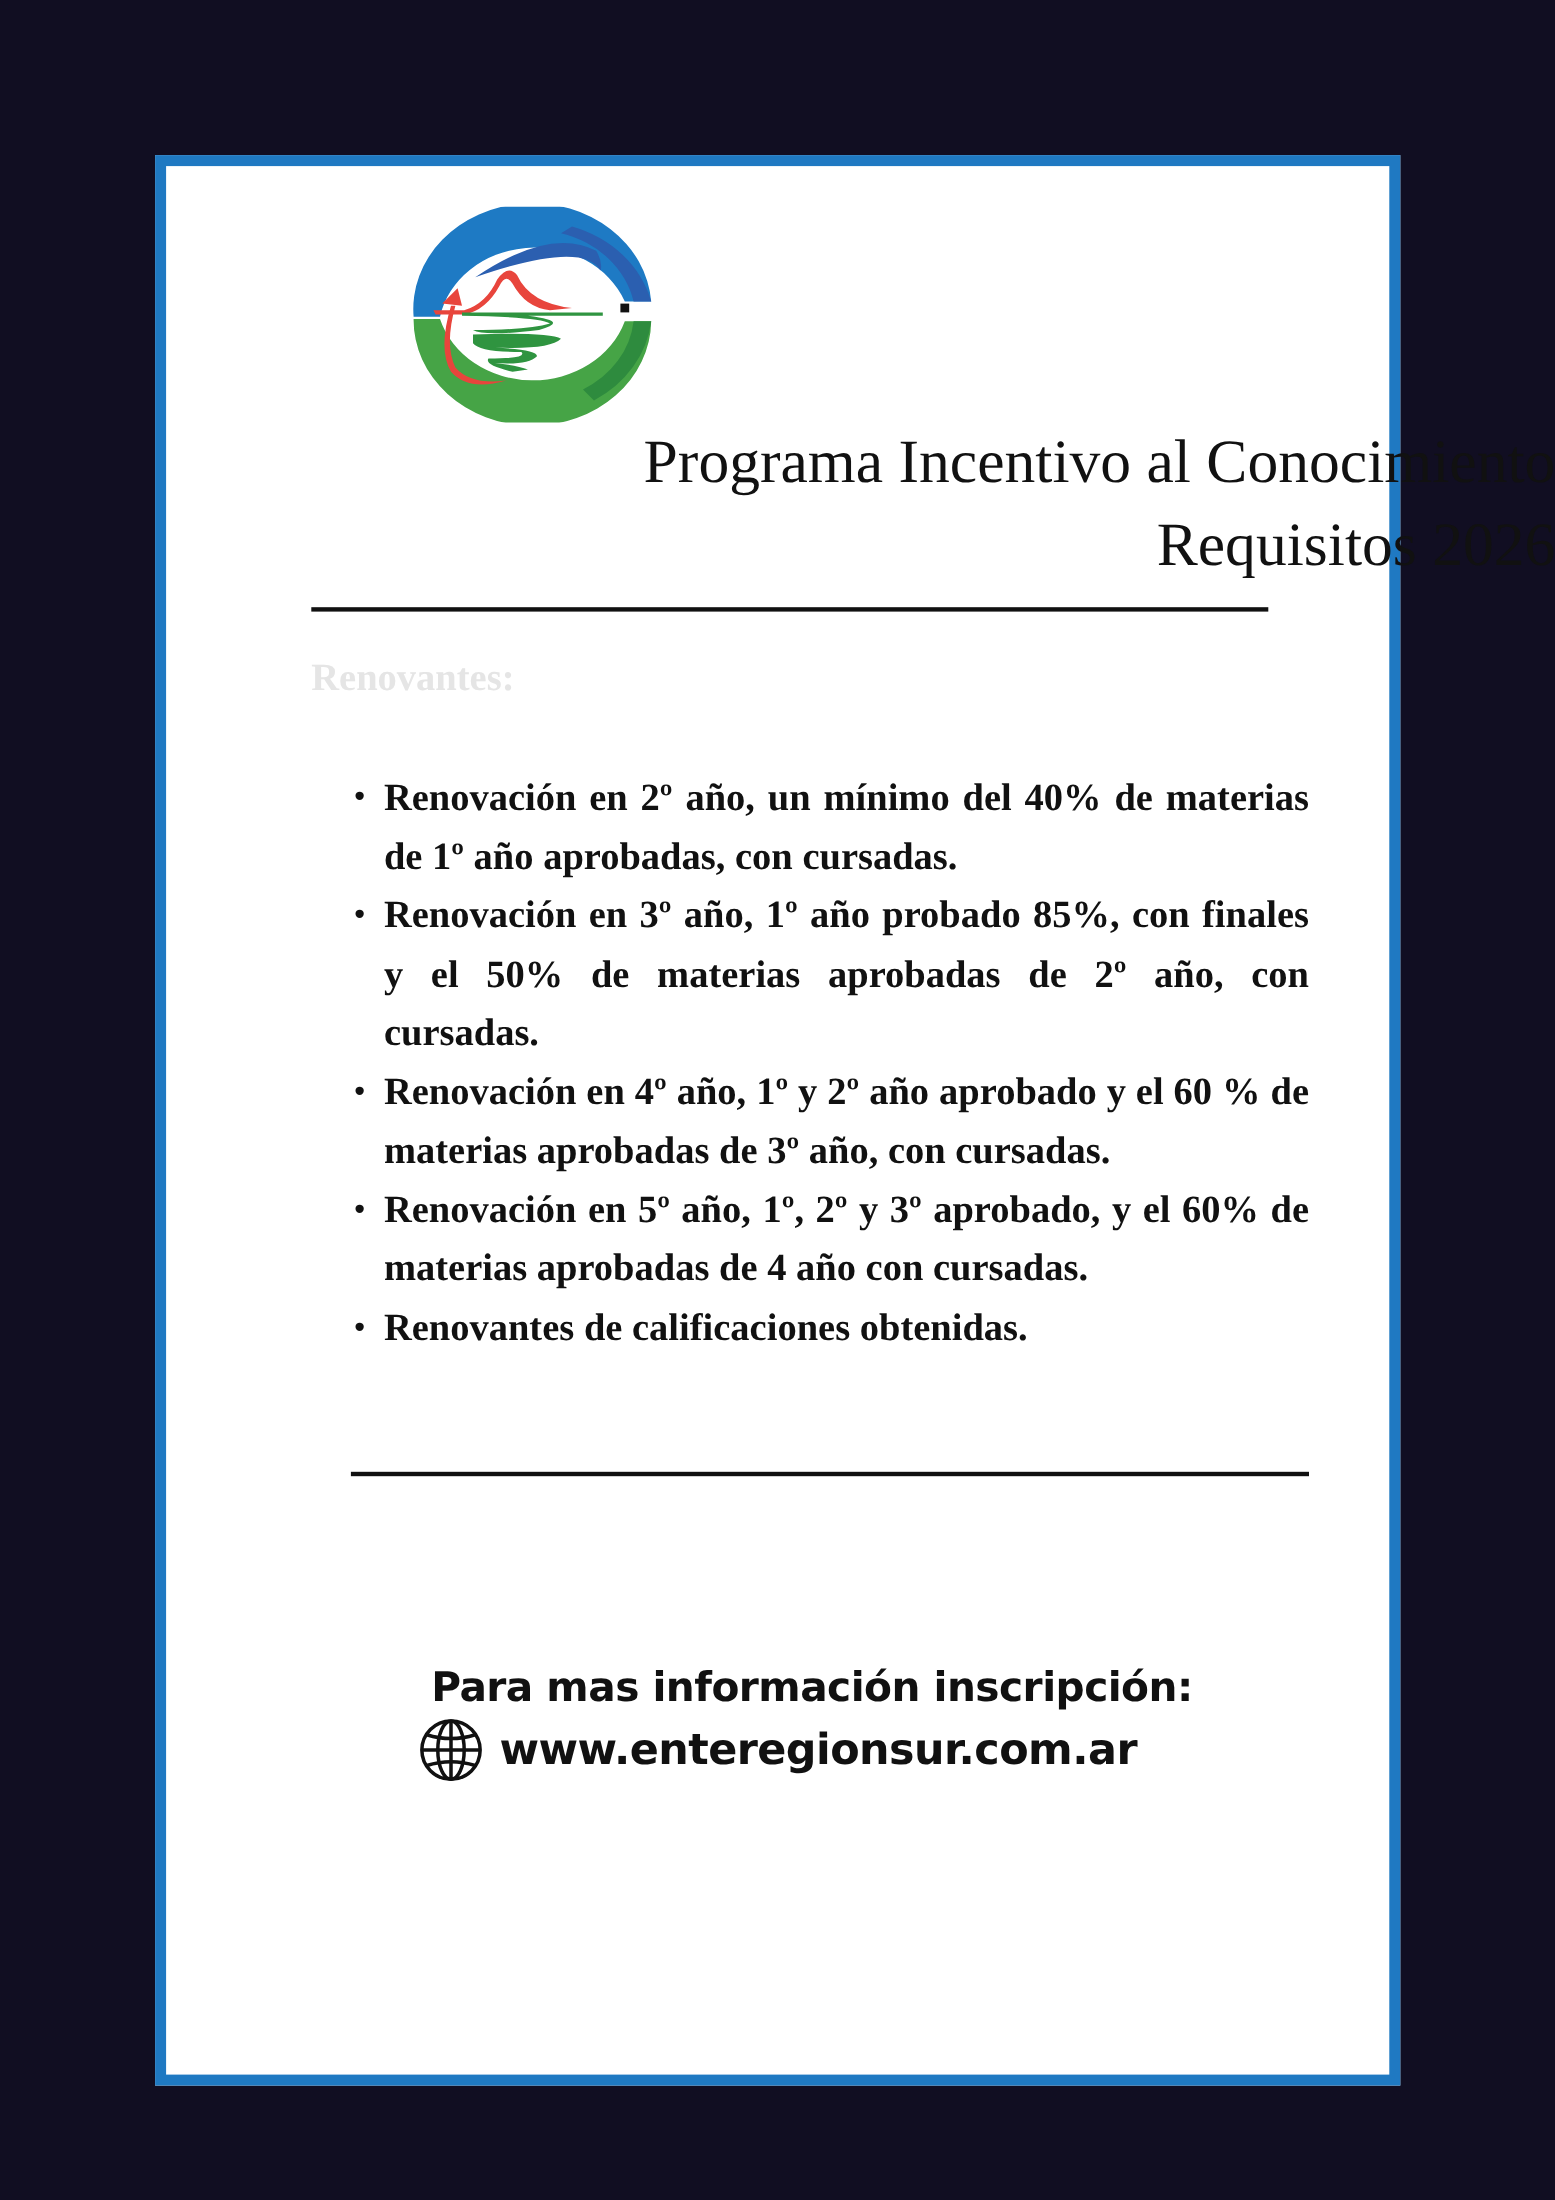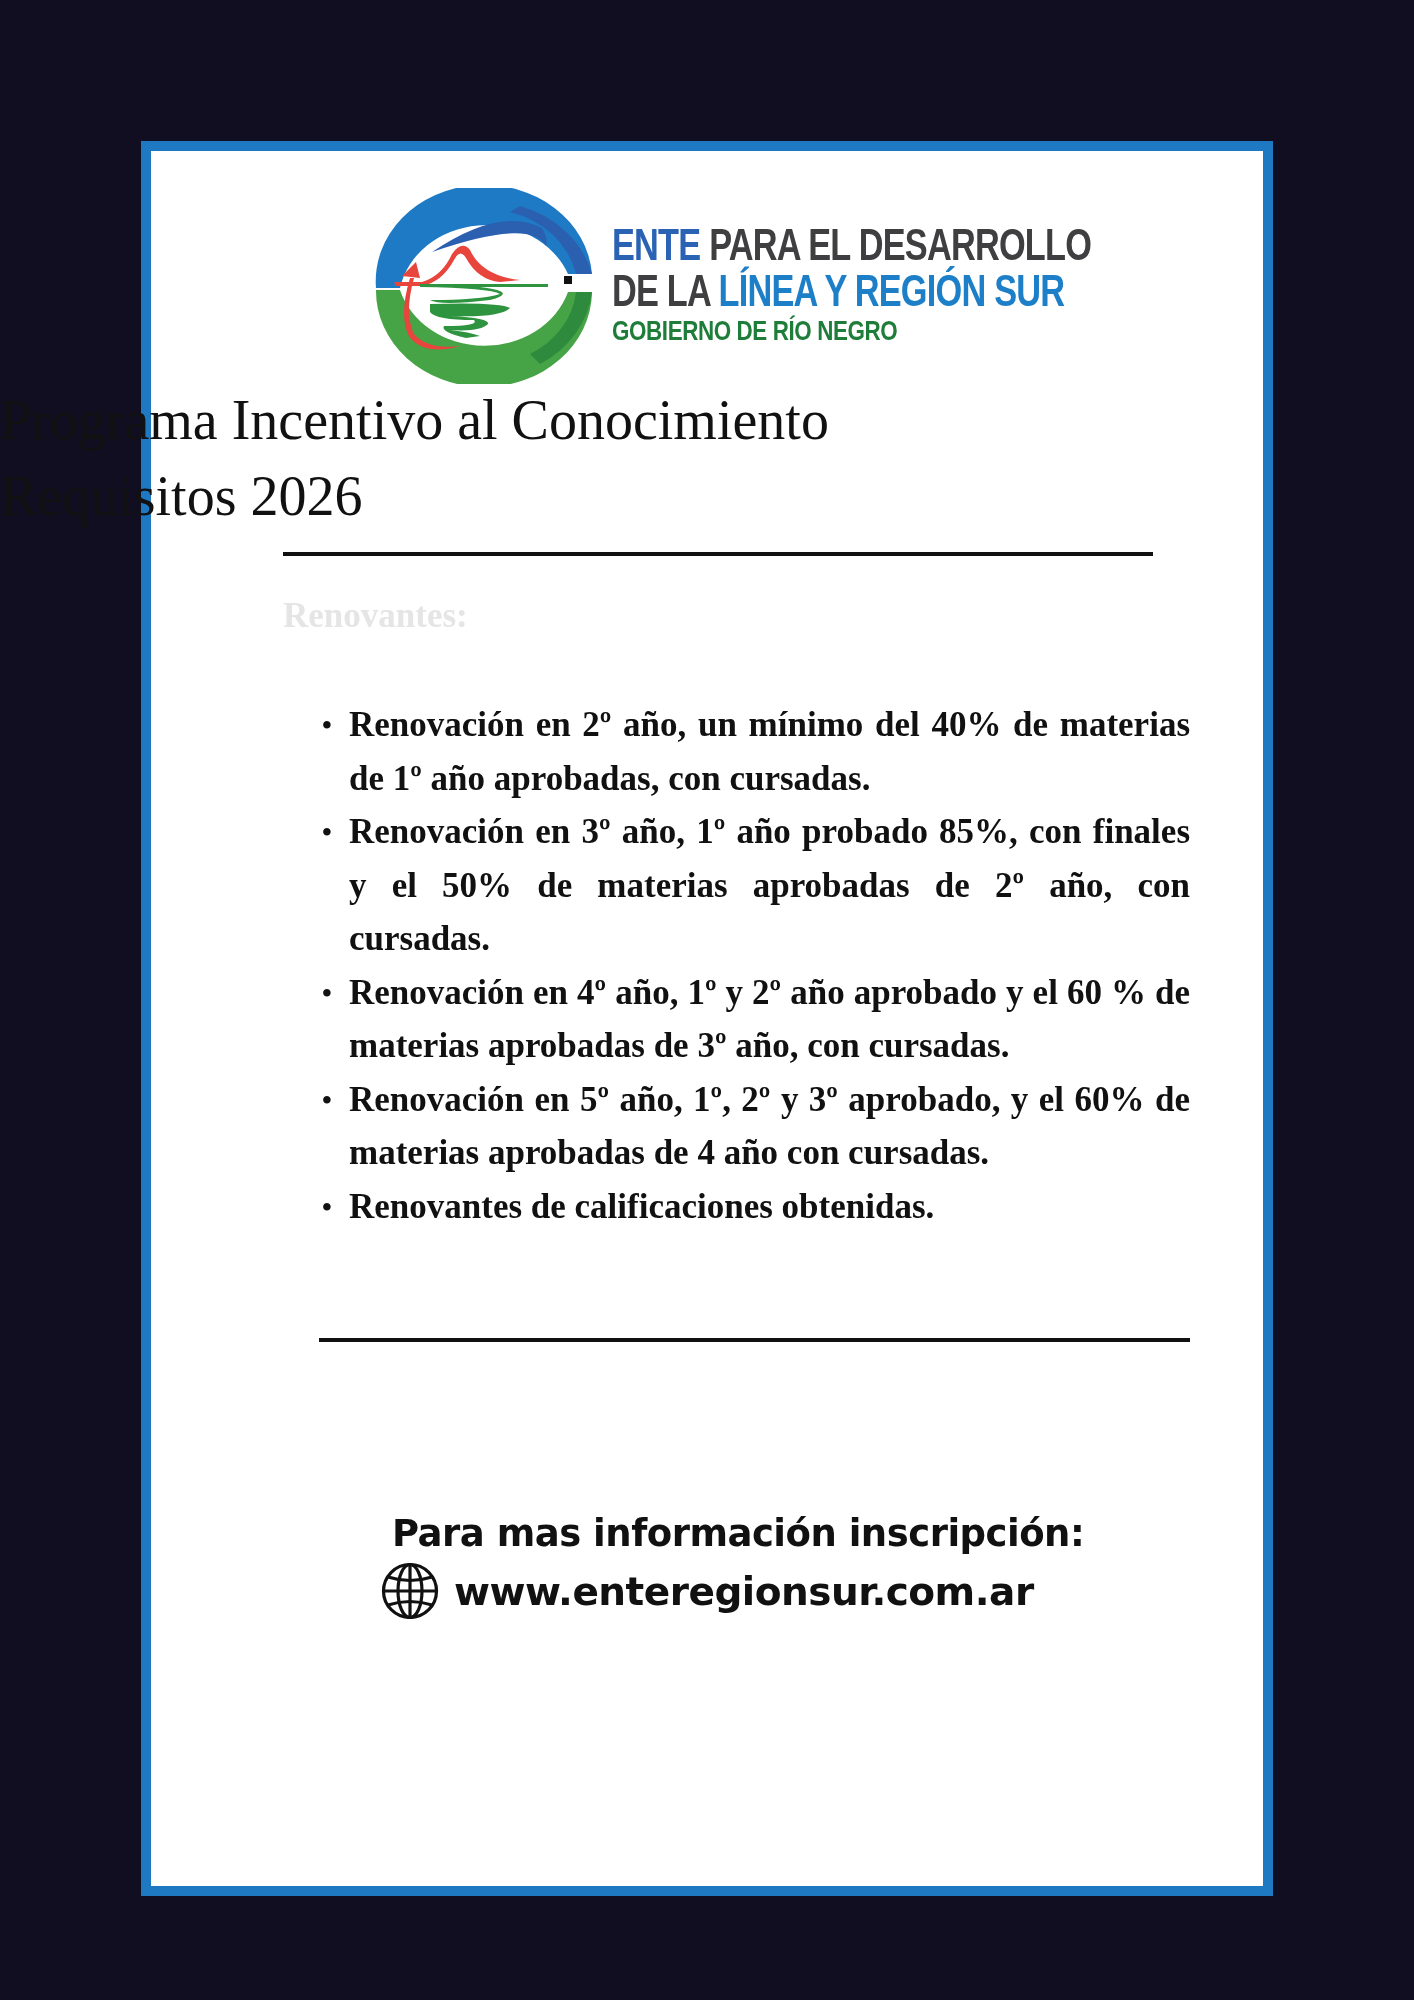--- a/index.html
+++ b/index.html
@@ -28,21 +28,21 @@
   }
   .logo-line3 {
     font-size: 28px; line-height: 34px; color: #1f7d3a; letter-spacing: -0.5px;
     transform: scaleX(0.8); transform-origin: left center; white-space: nowrap;
   }
   .c-dark { color: #3f3f42; }
   .c-blue1 { color: #2b63b4; }
   .c-blue2 { color: #1d7fc7; }
 
   .title {
-    position: absolute; left: 0; width: 1414px; text-align: left;
+    position: absolute; left: 0; width: 1414px; text-align: right;
     font-size: 56px; color: #111; line-height: 76px;
   }
   .title-1 { top: 382px; }
   .title-2 { top: 458px; }
 
   .rule { position: absolute; height: 4px; background: #111; }
   .rule-1 { left: 283px; top: 552px; width: 870px; }
   .rule-2 { left: 319px; top: 1338px; width: 871px; }
 
   .section-heading {
@@ -86,31 +86,20 @@
     <path d="M62 64 Q130 18 172 40 Q178 50 176 58 Q160 30 62 64 Z" fill="#2b5fb0"></path>
 
     <path d="M24 94 L52 94 Q72 88 82 66 Q92 52 100 62 Q112 88 150 92 L130 94 Q108 92 96 70 Q90 60 84 72 Q72 94 52 98 L26 98 Z" fill="#e8453c"></path>
     <path d="M32 88 L46 74 L50 90 Z" fill="#e8453c"></path>
     <path d="M40 90 Q28 130 40 150 Q56 168 90 158 Q58 162 44 146 Q34 126 44 90 Z" fill="#e8453c"></path>
 
     <path d="M50 96 L178 96 L178 99 L110 99 Q150 104 120 112 Q70 118 60 112 Q110 112 130 106 Q120 100 50 99 Z" fill="#2f9440"></path>
     <path d="M60 116 Q130 114 140 120 Q130 130 80 128 Q120 130 118 136 Q110 144 80 142 Q100 144 110 148 L96 150 Q70 144 74 138 Q110 138 104 132 Q66 132 60 124 Z" fill="#2f9440"></path>
     <rect x="194" y="88" width="8" height="8" fill="#111"></rect>
   </svg>
-  <div class="logo-text">
-    <div class="logo-line1">
-      <span class="c-blue1">ENTE</span>
-      <span class="c-dark">PARA EL DESARROLLO</span>
-    </div>
-    <div class="logo-line2">
-      <span class="c-dark">DE LA</span>
-      <span class="c-blue2">LÍNEA Y REGIÓN SUR</span>
-    </div>
-    <div class="logo-line3">GOBIERNO DE RÍO NEGRO</div>
-  </div>
 </div>
 
 <div class="title title-1">Programa Incentivo al Conocimiento</div>
 <div class="title title-2">Requisitos 2026</div>
 
 <div class="rule rule-1"></div>
 
 <div class="section-heading">Renovantes:</div>
 
 <ul class="req-list">

